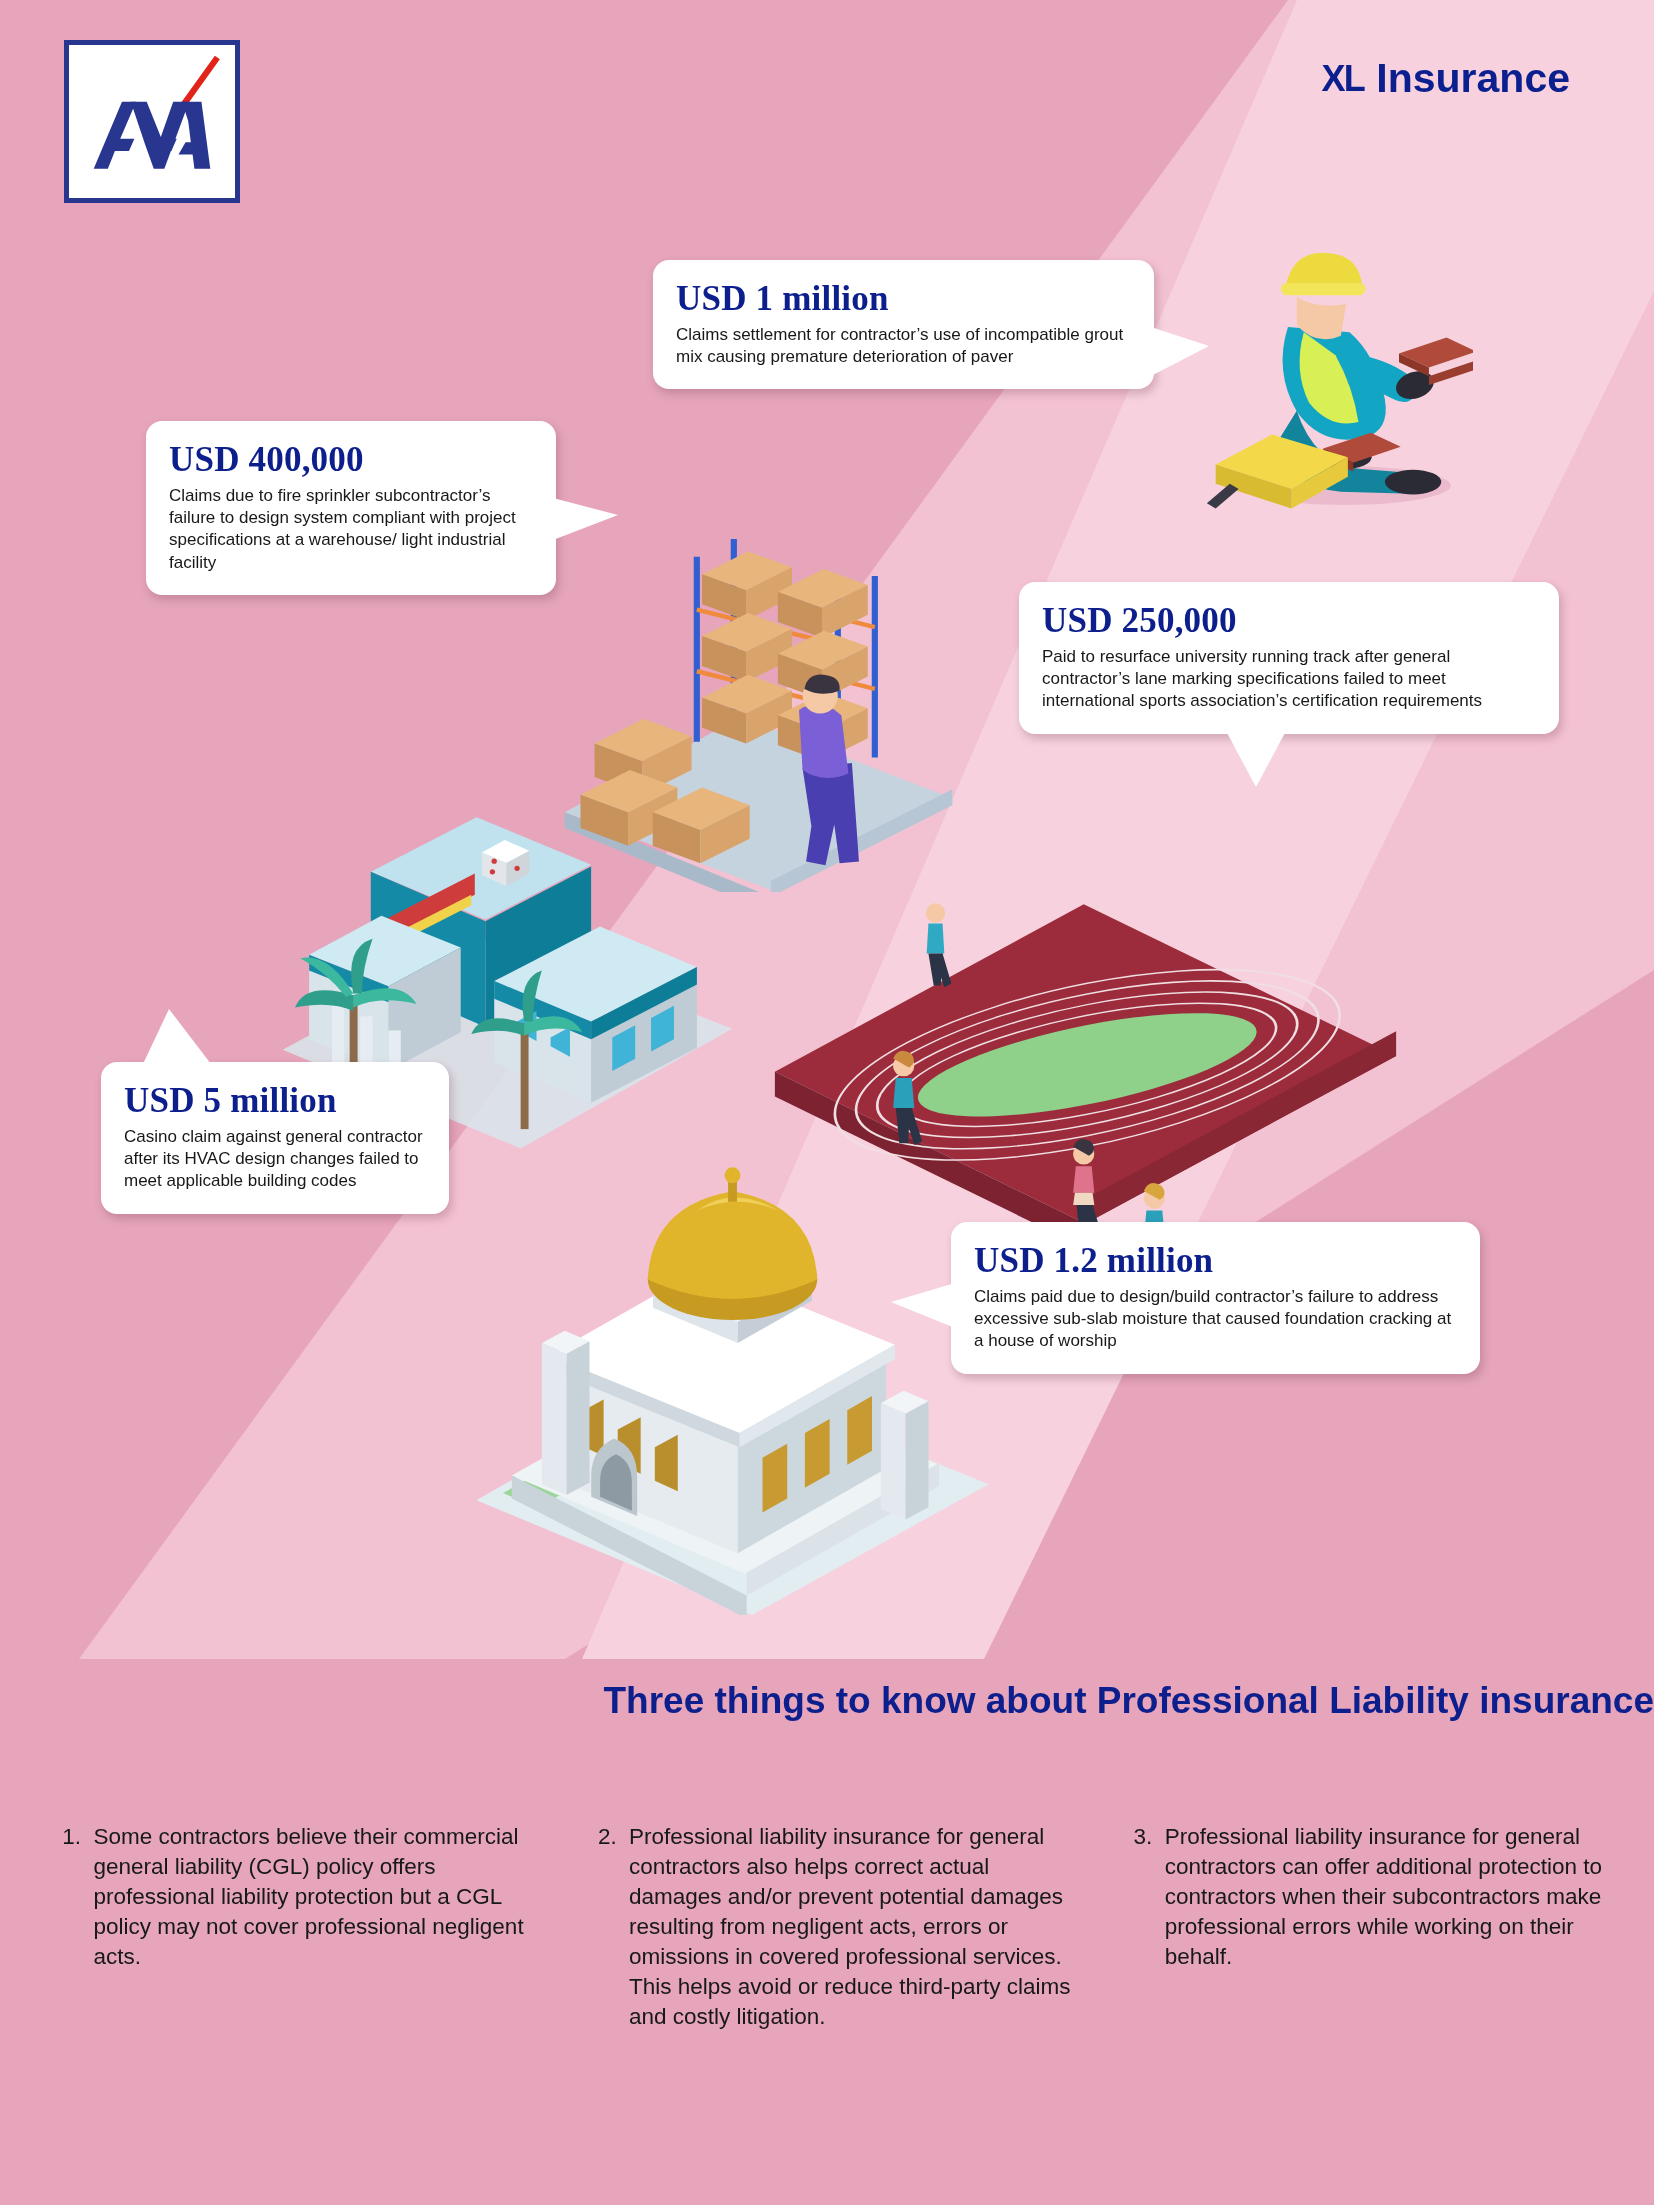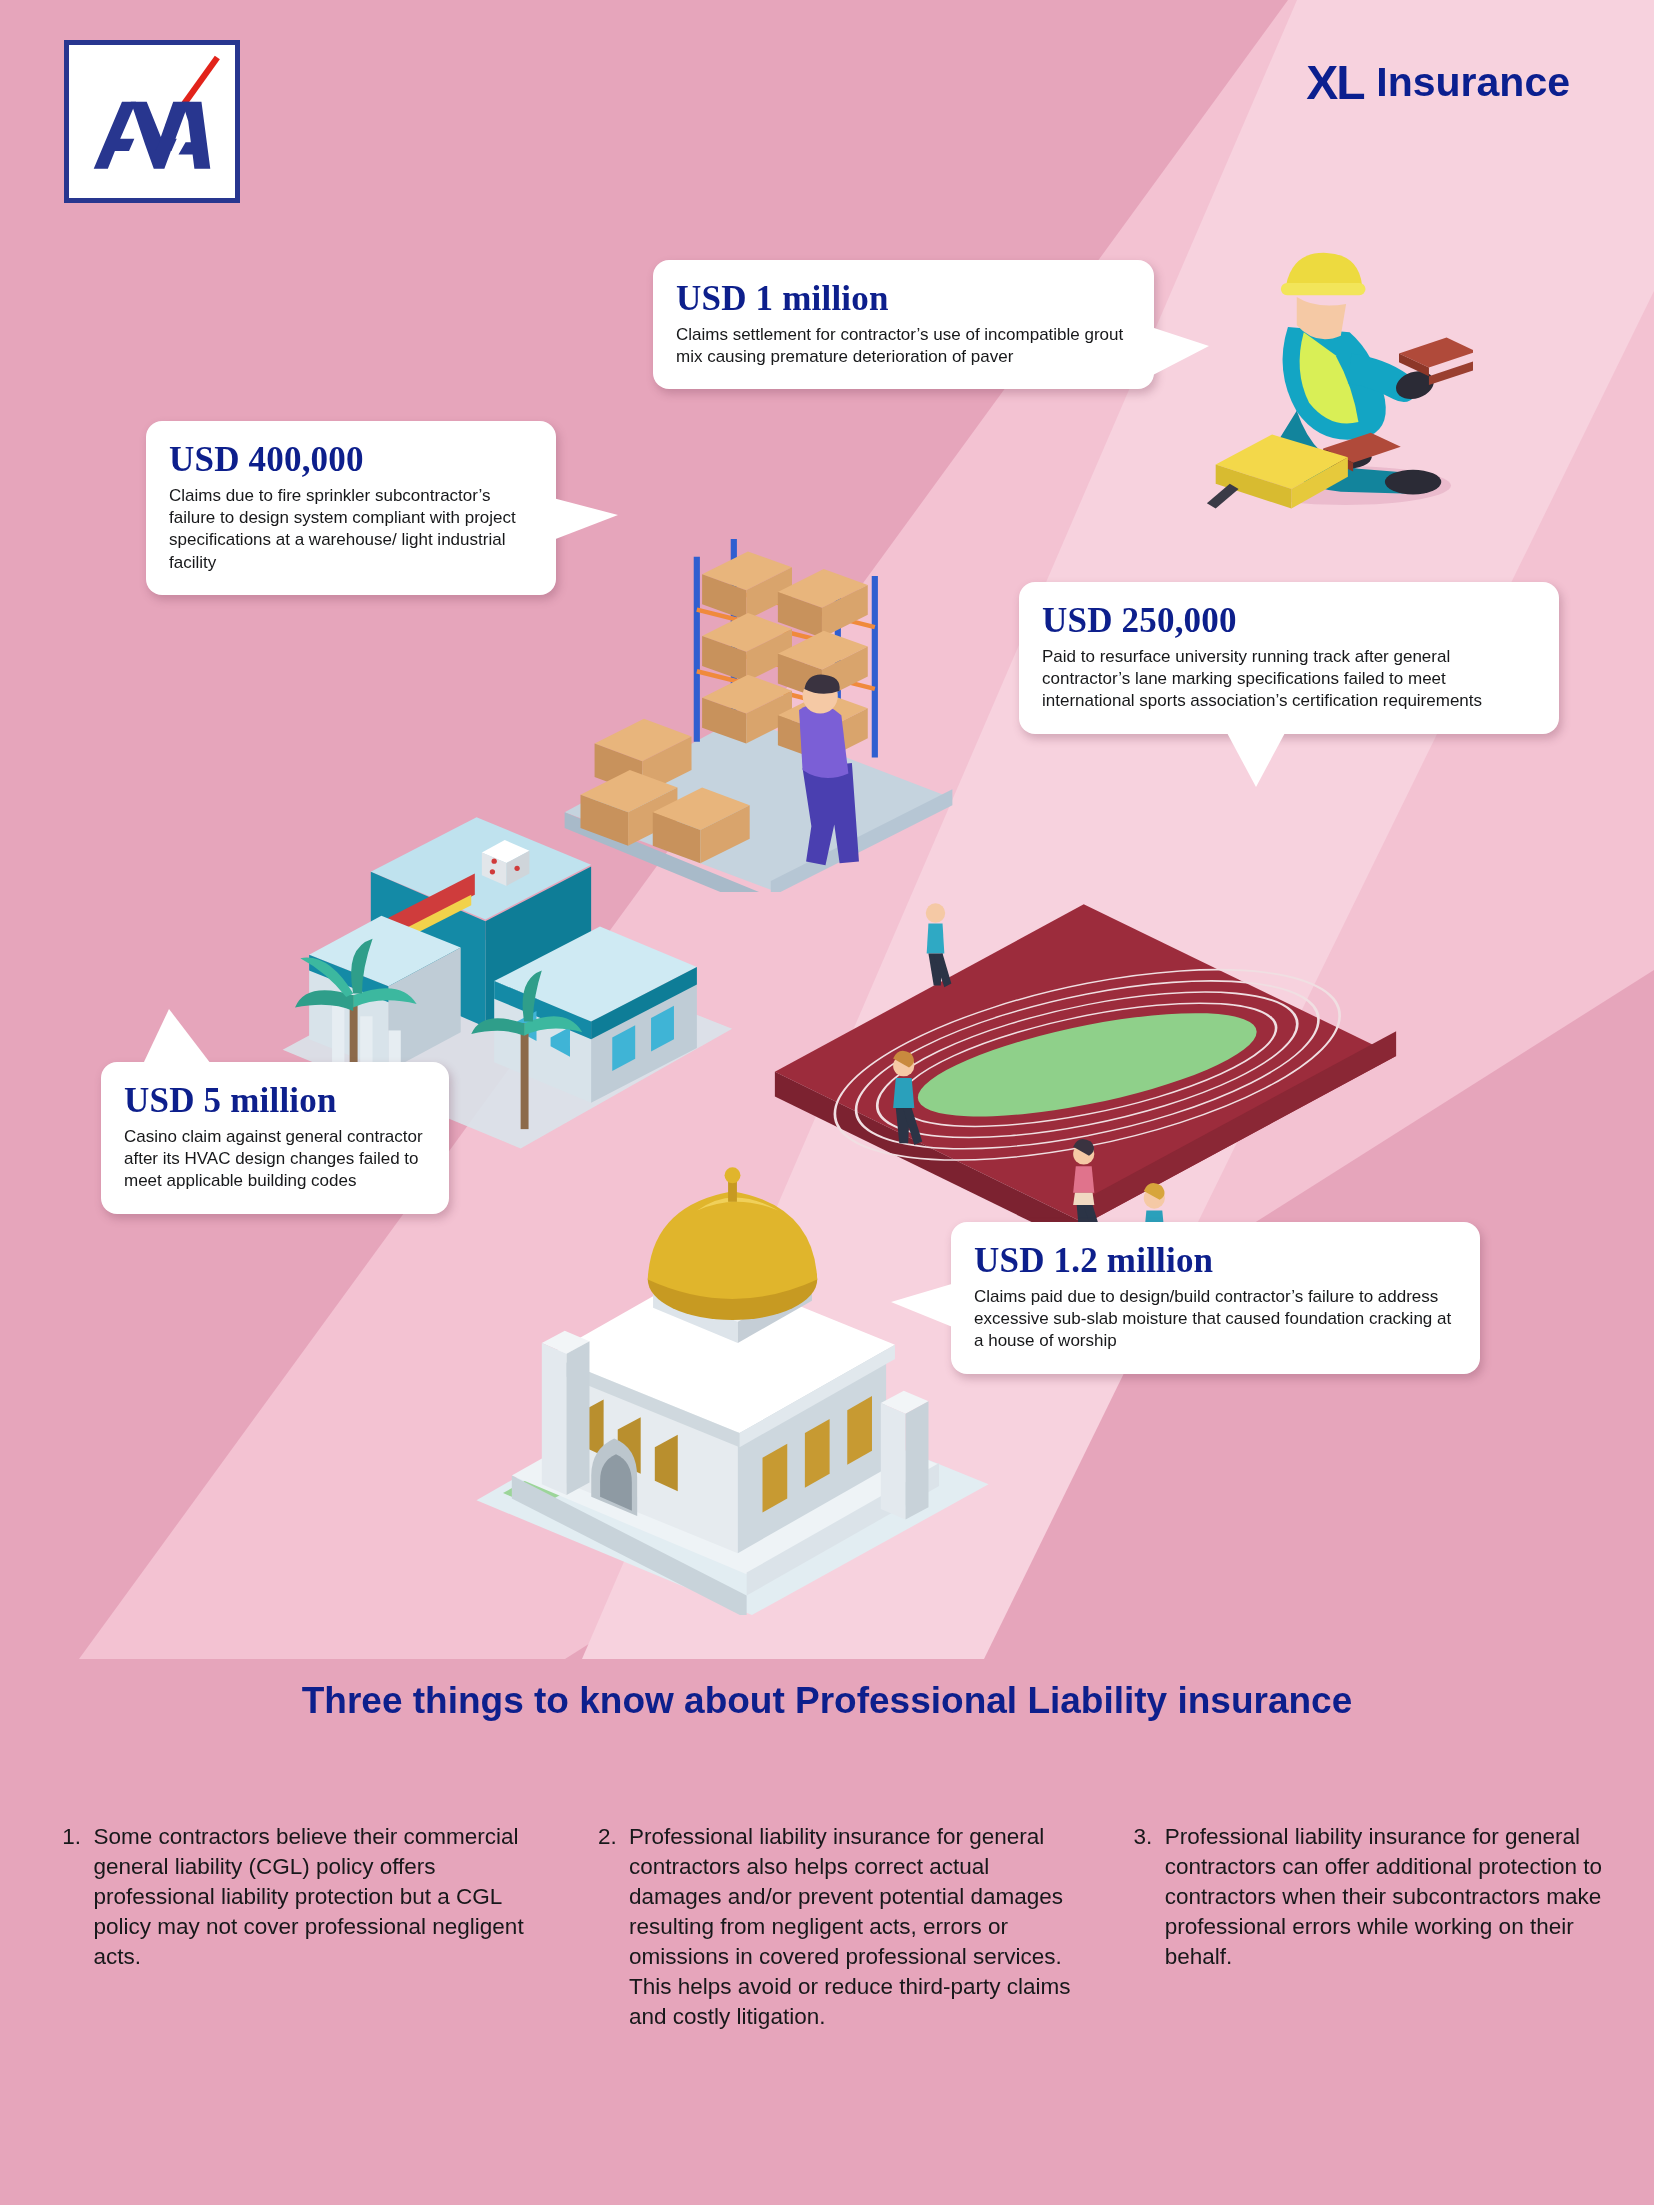--- a/index.html
+++ b/index.html
@@ -40,21 +40,21 @@
     border:5.3px solid #28368f;
     background:#ffffff;
   }
   .axa-logo svg{ display:block; }
   .xl-brand{
     position:absolute; right:84px; top:55px;
     display:flex; align-items:center; gap:12.4px;
   }
   .xl-mark{
     font-family:"Liberation Sans", sans-serif;
-    font-weight:bold; font-size:48px; color:#0b1f8f; letter-spacing:-1.8px;text-align:center;
+    font-weight:bold; font-size:36px; color:#0b1f8f; letter-spacing:-1.8px;text-align:center;
   }
   .xl-word{
     font-family:"Liberation Sans", sans-serif;
     font-weight:bold; font-size:41px; color:#0b1f8f;
   }
   
   .callout{
     position:absolute;
     background:#ffffff;
     border-radius:16px;
@@ -110,21 +110,21 @@
   #c-12m .tail{
     left:-60px; bottom:46px;
     border-top:19.4px solid transparent;
     border-bottom:26.5px solid transparent;
     border-right:64px solid #ffffff;
   }
 
   
   .bottom-title{
     position:absolute; left:0; right:0; top:1676px;
-    text-align:center;
+    text-align:right;
     font-size:37px; font-weight:bold; color:#0d1f8c;
     line-height:1.33;
   }
   .bottom-title span{ display:block; }
   .points{
     position:absolute; left:51px; right:42px; top:1822px;
     display:flex; gap:46px;
   }
   .point{
     flex:1;

